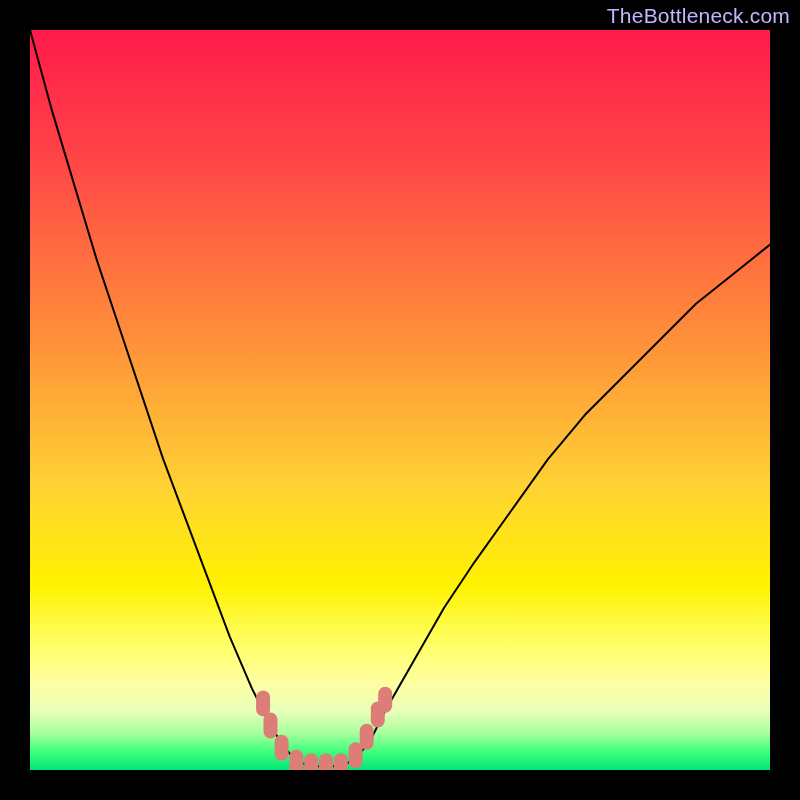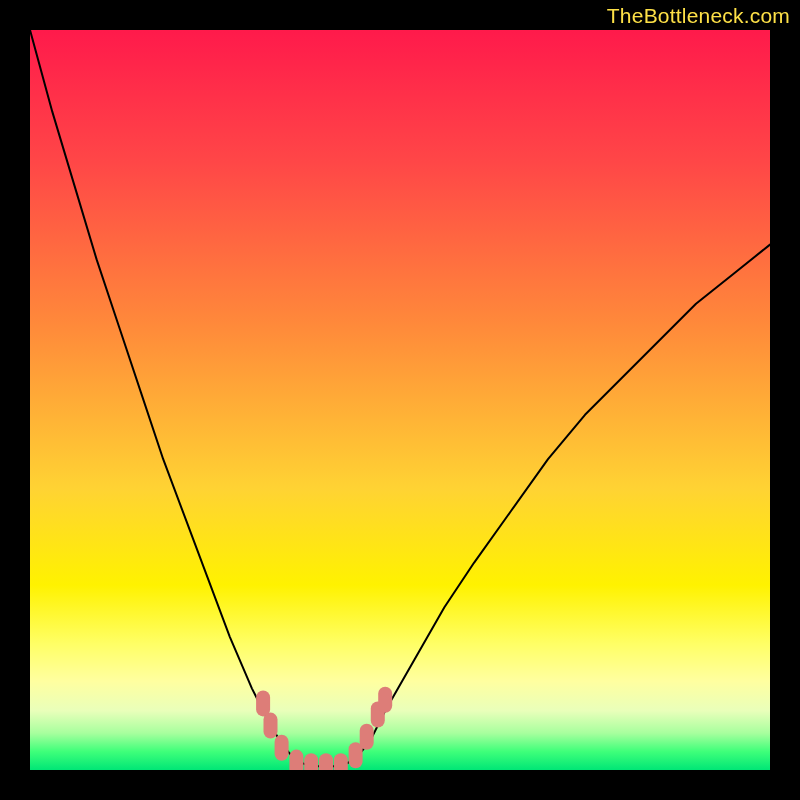--- a/index.html
+++ b/index.html
@@ -20,21 +20,21 @@
     position: absolute;
     left: 30px;
     top: 30px;
     width: 740px;
     height: 740px;
   }
   .watermark {
     position: absolute;
     top: 4px;
     right: 10px;
-    color: #fde047;
+    color: #c4b5fd;
     font-size: 21px;
     font-weight: 400;
     letter-spacing: 0.2px;
   }
 </style>
 </head>
 <body>
 
 <div class="frame">
 

